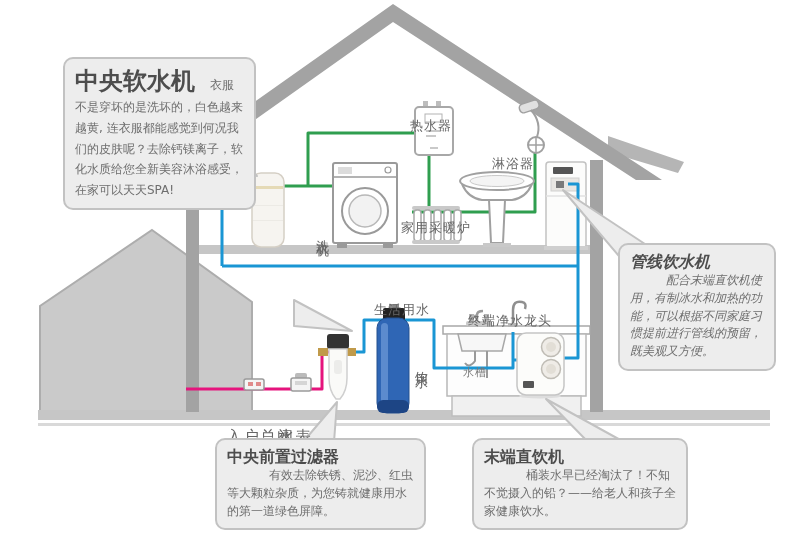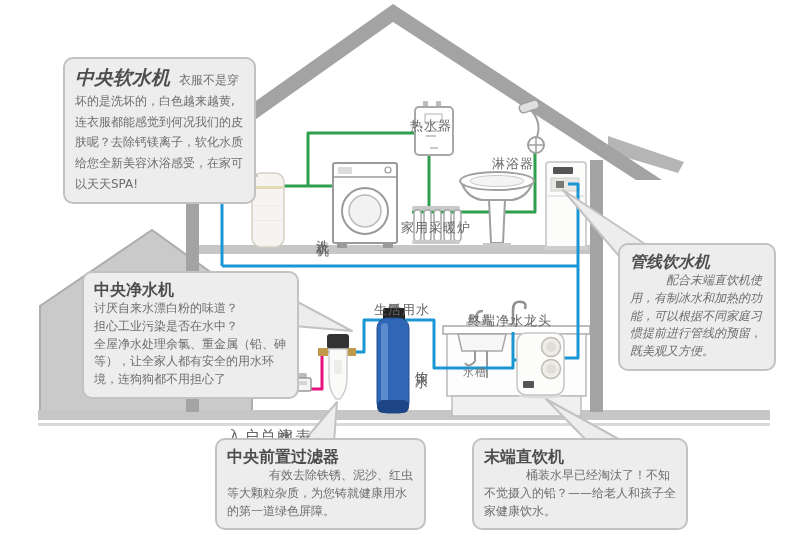--- a/index.html
+++ b/index.html
@@ -5,21 +5,21 @@
   html,body{margin:0;padding:0;background:#fff;}
   .stage{position:relative;width:800px;height:534px;overflow:hidden;background:#fff;
          font-family:"DejaVu Sans",sans-serif;}
   .stage svg{position:absolute;left:0;top:0;}
   .lbl{position:absolute;color:#666;font-size:13px;letter-spacing:1px;white-space:nowrap;margin-top:31px;}
   .lbl.small{font-size:16px;}
   .lbl.vert{writing-mode:vertical-rl;letter-spacing:2px;white-space:normal;}
   .bubble{position:absolute;background:#ededed;border:2px solid #c2c2c2;border-radius:10px;
           padding:7px 10px 8px 10px;box-sizing:border-box;color:#707070;}
   .bubble .bb-title{font-weight:bold;color:#4d4d4d;font-size:16px;line-height:1.25;}
-  .bubble .bb-title.big{font-size:19px;margin-right:9px;font-style:italic;}
+  .bubble .bb-title.big{font-size:24px;margin-right:15px;}
   .bubble .bb-body{font-size:12px;line-height:1.48;color:#6e6e6e;}
   .bubble .inline-flow .bb-body{display:inline;}
   .bubble .pre{white-space:pre-line;}
   .ind3{text-indent:3em;}
   .ind4{text-indent:3.5em;}
 </style>
 </head>
 <body>
 
 <div class="stage">
@@ -197,26 +197,20 @@
   <div class="lbl vert" style="left:412px;top:330px;">饮用水</div>
   <div class="lbl small" style="left:226px;top:396px;">入户总阀</div>
   <div class="lbl small" style="left:278px;top:396px;">水表</div>
 
   <div class="bubble" style="left:63px;top:57px;width:193px;">
     <div class="inline-flow">
       <span class="bb-title big">中央软水机</span><span class="bb-body">衣服不是穿坏的是洗坏的，白色越来越黄, 连衣服都能感觉到何况我们的皮肤呢？去除钙镁离子，软化水质给您全新美容沐浴感受，在家可以天天SPA!</span>
     </div>
   </div>
 
-  <div class="bubble" style="left:82px;top:271px;width:217px;">
-    <div class="bb-title">中央净水机</div>
-    <div class="bb-body pre">讨厌自来水漂白粉的味道？
-担心工业污染是否在水中？
-全屋净水处理余氯、重金属（铅、砷等），让全家人都有安全的用水环境，连狗狗都不用担心了</div>
-  </div>
 
   <div class="bubble" style="left:618px;top:243px;width:158px;font-style:italic;">
     <div class="bb-title">管线饮水机</div>
     <div class="bb-body ind3">配合末端直饮机使用，有制冰水和加热的功能，可以根据不同家庭习惯提前进行管线的预留，既美观又方便。</div>
   </div>
 
   <div class="bubble" style="left:215px;top:438px;width:211px;">
     <div class="bb-title">中央前置过滤器</div>
     <div class="bb-body ind4">有效去除铁锈、泥沙、红虫等大颗粒杂质，为您铸就健康用水的第一道绿色屏障。</div>
   </div>

